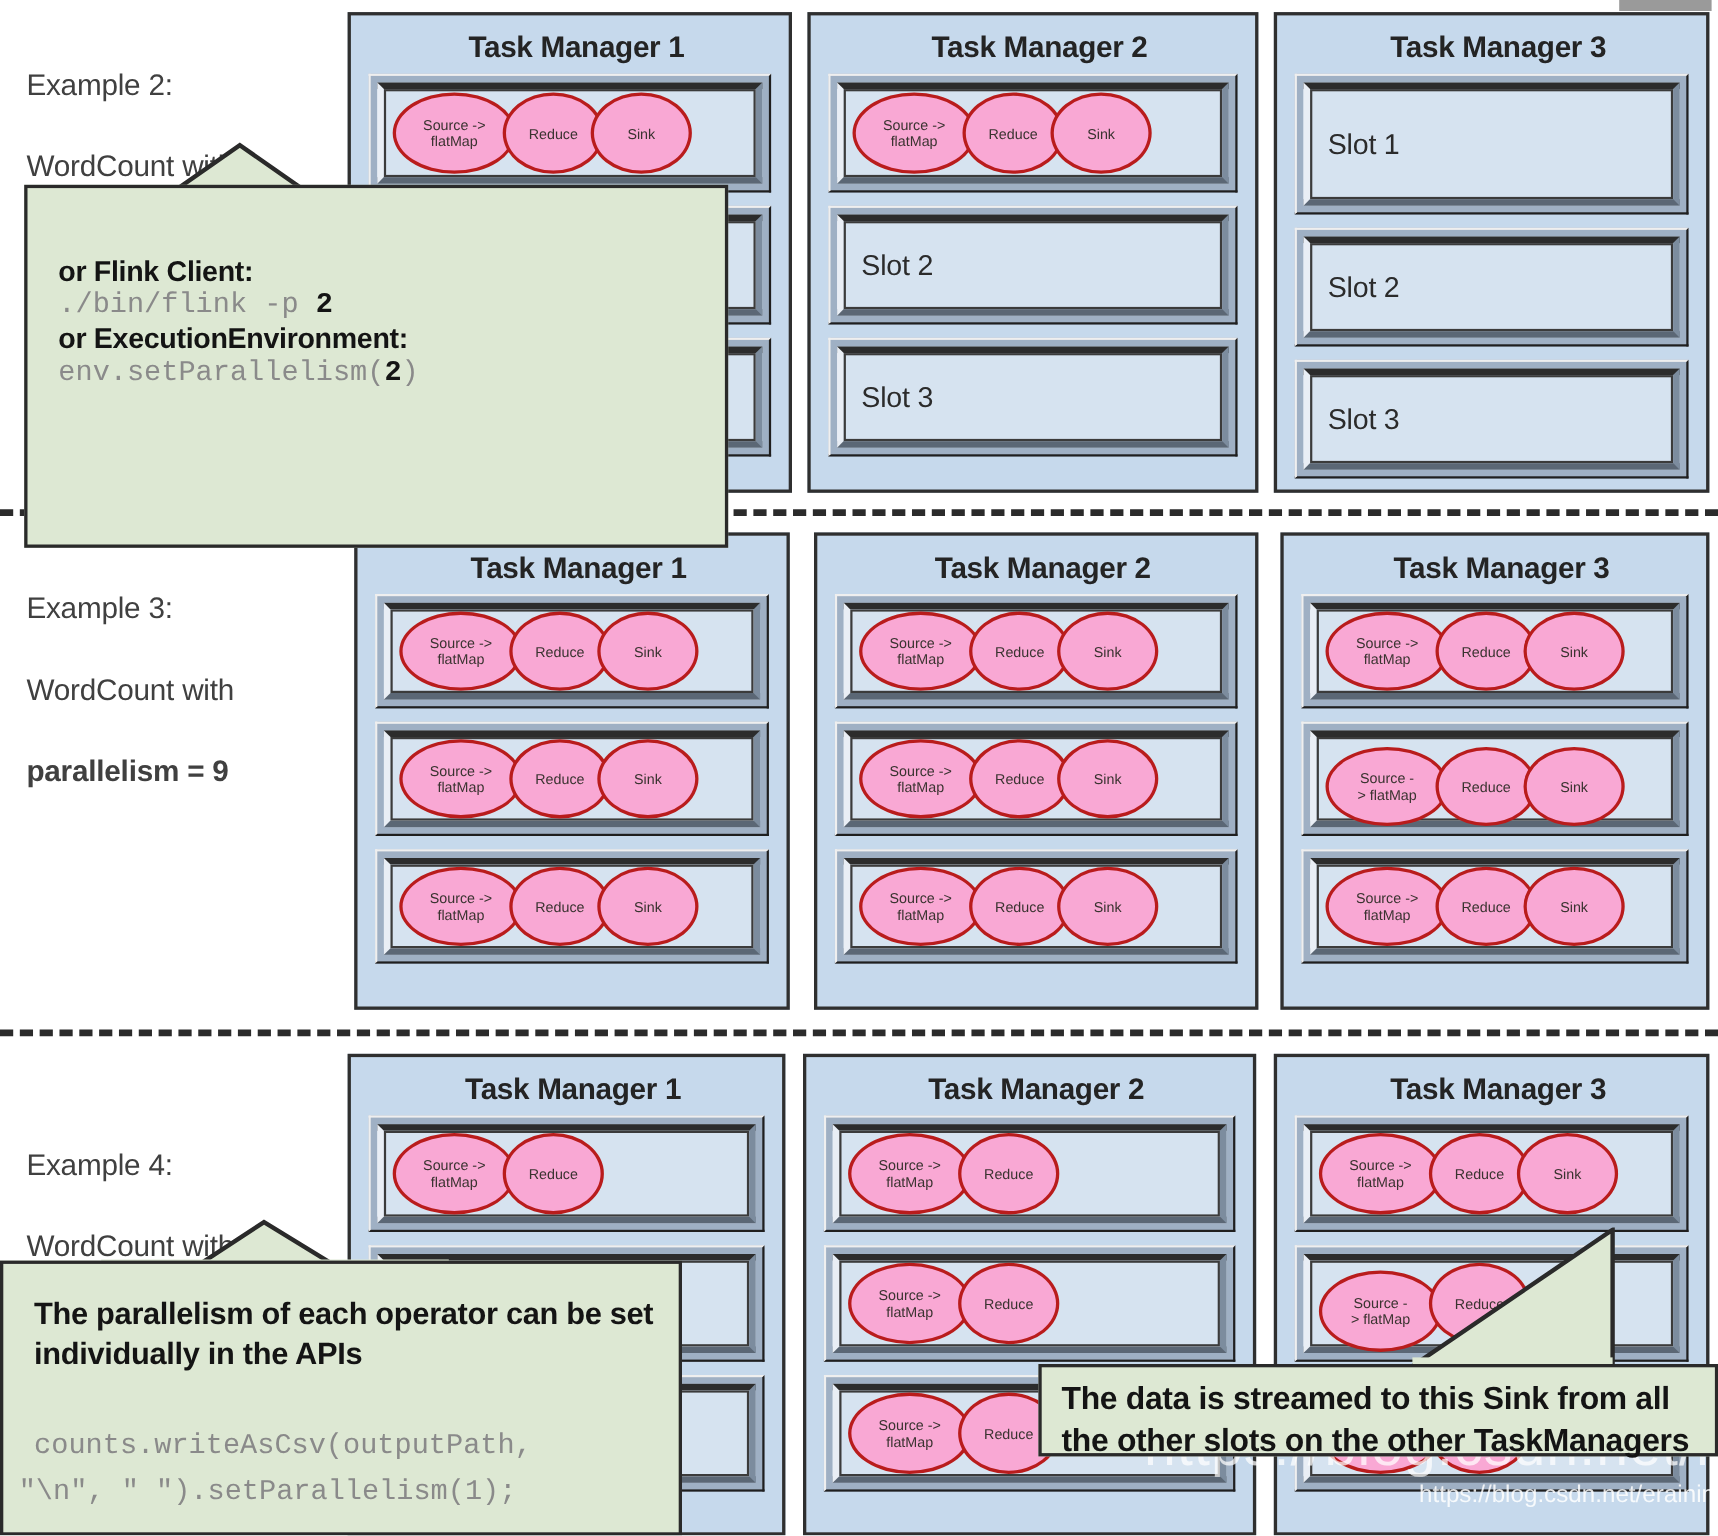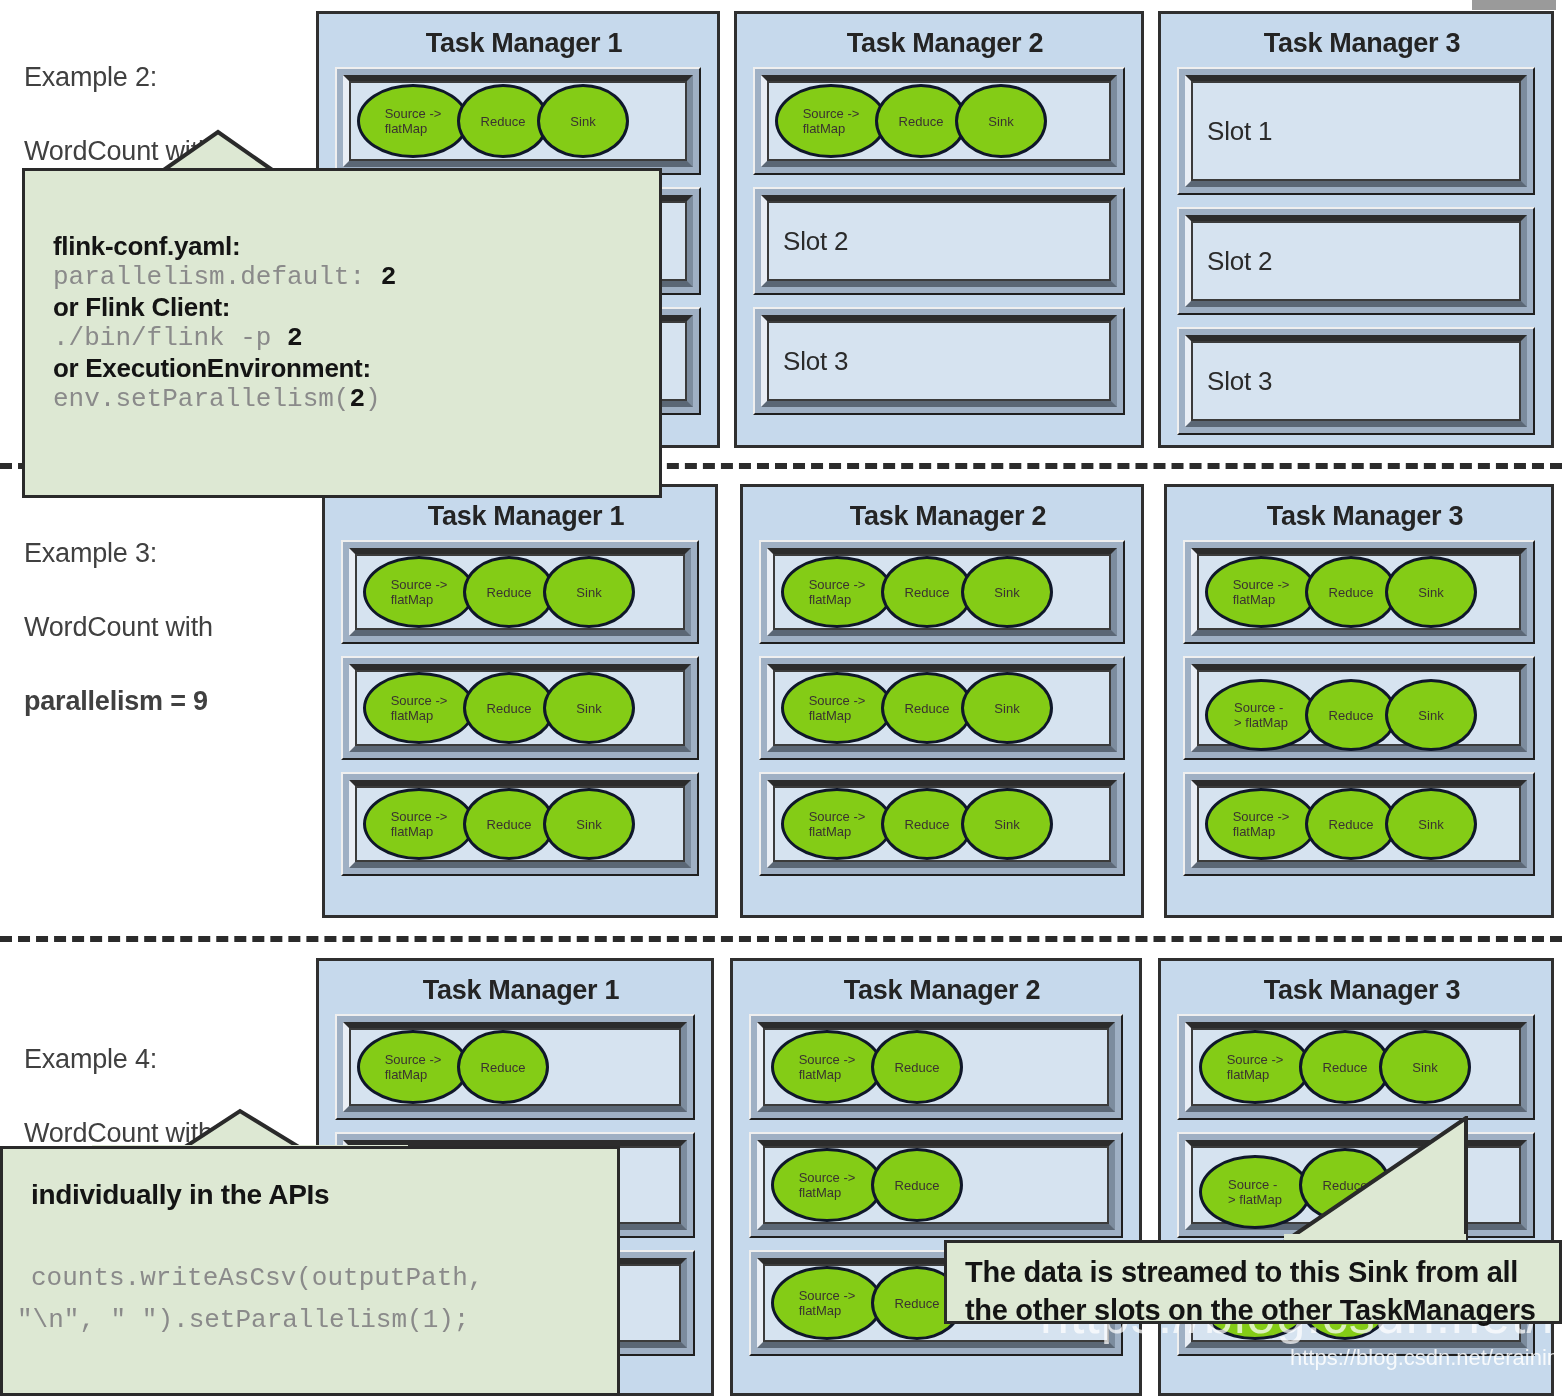--- a/index.html
+++ b/index.html
@@ -98,26 +98,27 @@
     letter-spacing:-0.2px;
   }
 
   
   .ops{
     display:flex;
     align-items:center;
     margin-left:6px;
   }
   .op{
-    background:#84cc16;
-    border:3px solid #0f172a;
+    background:#f9a8d4;
+    border:3px solid #b91c1c;
     border-radius:50%;
     display:flex;
     align-items:center;
     justify-content:center;
+    text-align:center;
     color:#3a3330;
     font-size:13px;
     line-height:15px;
     white-space:pre-line;
     box-sizing:border-box;
     position:relative;
   }
   .op.bold{font-weight:normal;margin-top:14px;}
   .op.wide{width:112px;}
   .op.narrow{width:92px;}
@@ -545,44 +546,39 @@
   <div class="wm-big" style="left:1040px;top:1285px;">https://blog.csdn.net/hongzhen9</div>
   <div class="wm-small" style="left:1290px;top:1345px;">https://blog.csdn.net/eraining</div>
 
   <svg class="tail" width="300" height="50" style="left:100px;top:126px;z-index:5;">
     <polygon points="2,48 58,48 118,6 178,48 298,48" fill="#dde8d3" stroke="#2a2a2a" stroke-width="4"></polygon>
     <rect x="2" y="44" width="296" height="8" fill="#dde8d3" stroke="none"></rect>
   </svg>
   <div class="callout" style="left:22px;top:168px;width:640px;height:330px;padding:26px 28px 0 28px;z-index:6;">
     <div style="height:34px;"></div>
     <div>
-      <div class="lbl">flink-conf.yaml:</div>
-      <div class="mono">
-        <span>parallelism.default: </span><b>2</b>
-      </div>
-    </div>
-    <div>
       <div class="lbl">or Flink Client:</div>
       <div class="mono">
         <span>./bin/flink -p </span><b>2</b>
       </div>
     </div>
     <div>
       <div class="lbl">or ExecutionEnvironment:</div>
       <div class="mono">
         <span>env.setParallelism(</span><b>2</b><span>)</span>
       </div>
     </div>
   </div>
 
   <svg class="tail" width="320" height="46" style="left:90px;top:1105px;z-index:5;">
     <polygon points="2,44 92,44 150,6 212,44 318,44" fill="#dde8d3" stroke="#2a2a2a" stroke-width="4"></polygon>
     <rect x="2" y="40" width="316" height="8" fill="#dde8d3" stroke="none"></rect>
   </svg>
   <div class="callout" style="left:0px;top:1146px;width:620px;height:250px;padding:28px 0 0 28px;z-index:6;">
+    <div class="body">The parallelism of each operator can be set</div>
     <div class="body">individually in the APIs</div>
     <div style="height:44px;"></div>
     <div class="mono" style="line-height:42px;">counts.writeAsCsv(outputPath,</div>
     <div class="mono" style="line-height:42px;margin-left:-14px;">"\n", " ").setParallelism(1);</div>
   </div>
 
   <svg class="tail" width="190" height="130" style="left:1280px;top:1116px;z-index:5;">
     <polygon points="186,2 186,126 4,126" fill="#dde8d3" stroke="#2a2a2a" stroke-width="4"></polygon>
     <rect x="4" y="118" width="182" height="12" fill="#dde8d3" stroke="none"></rect>
   </svg>

